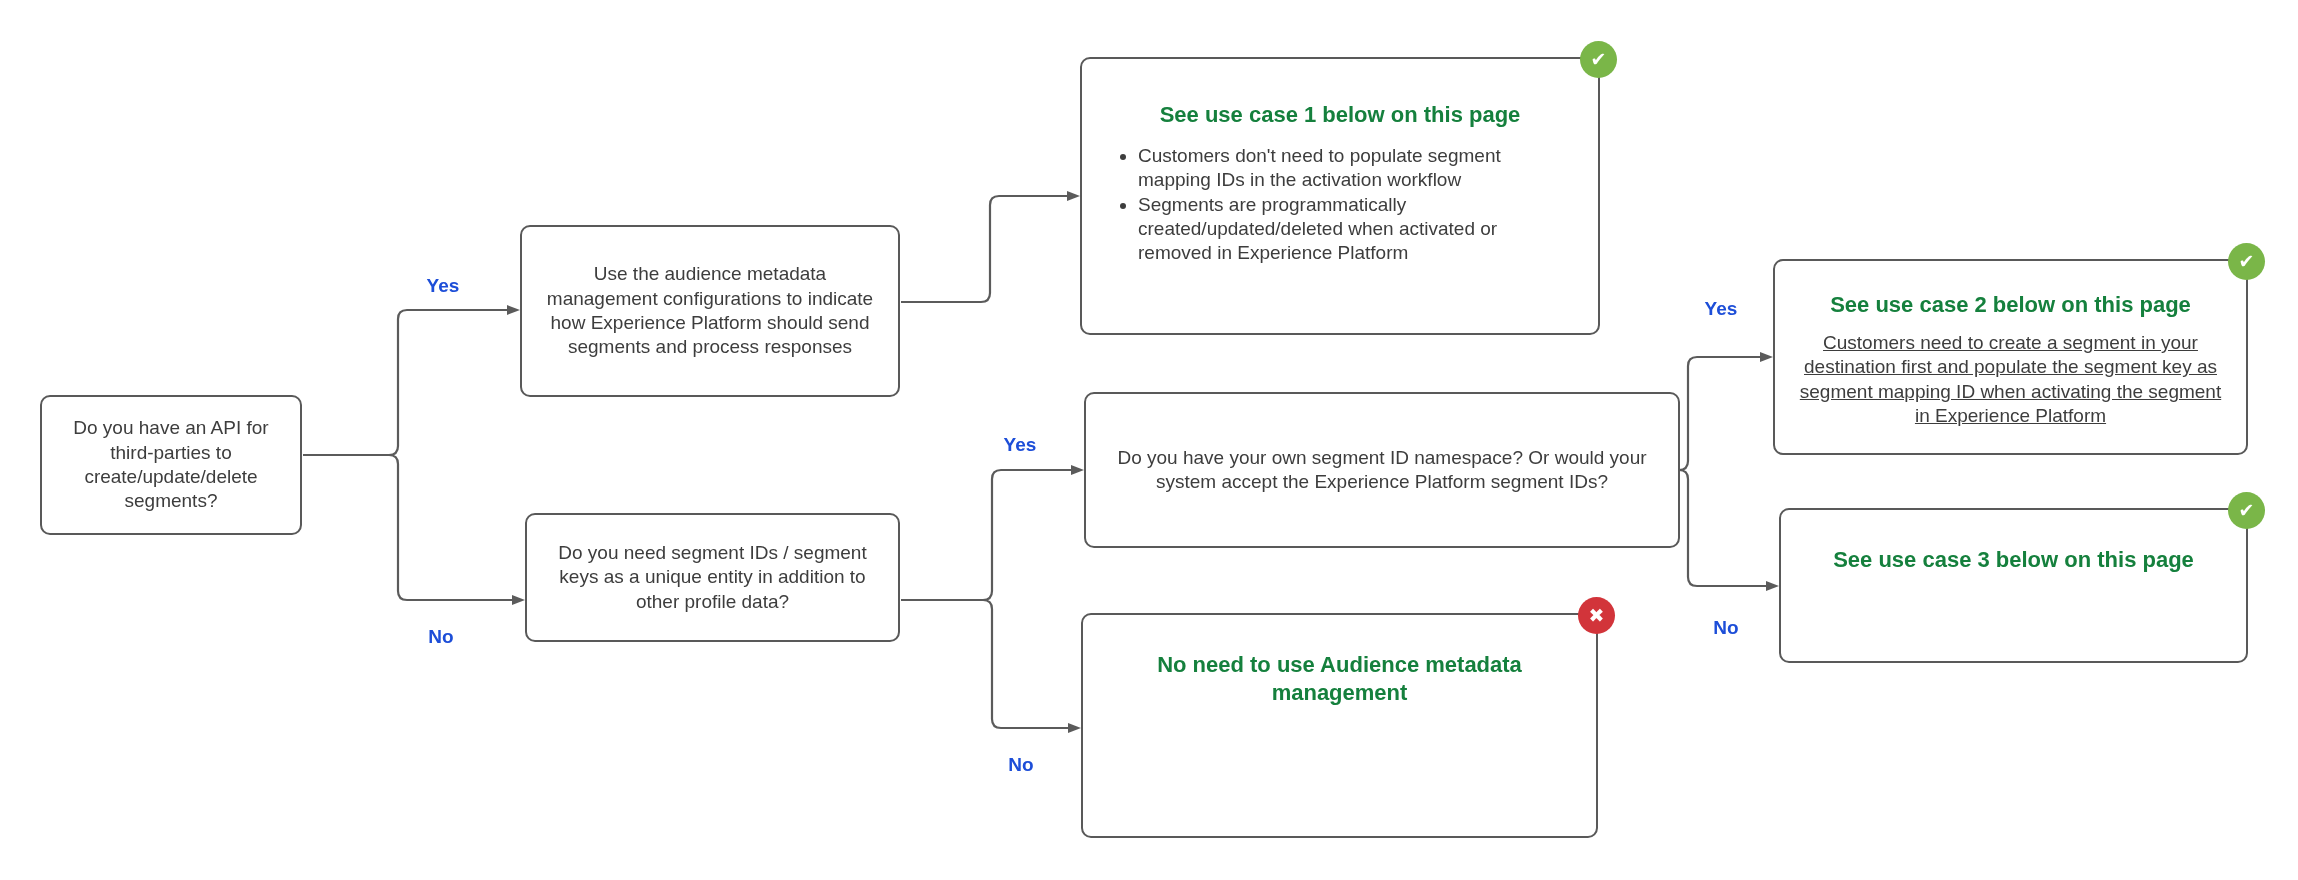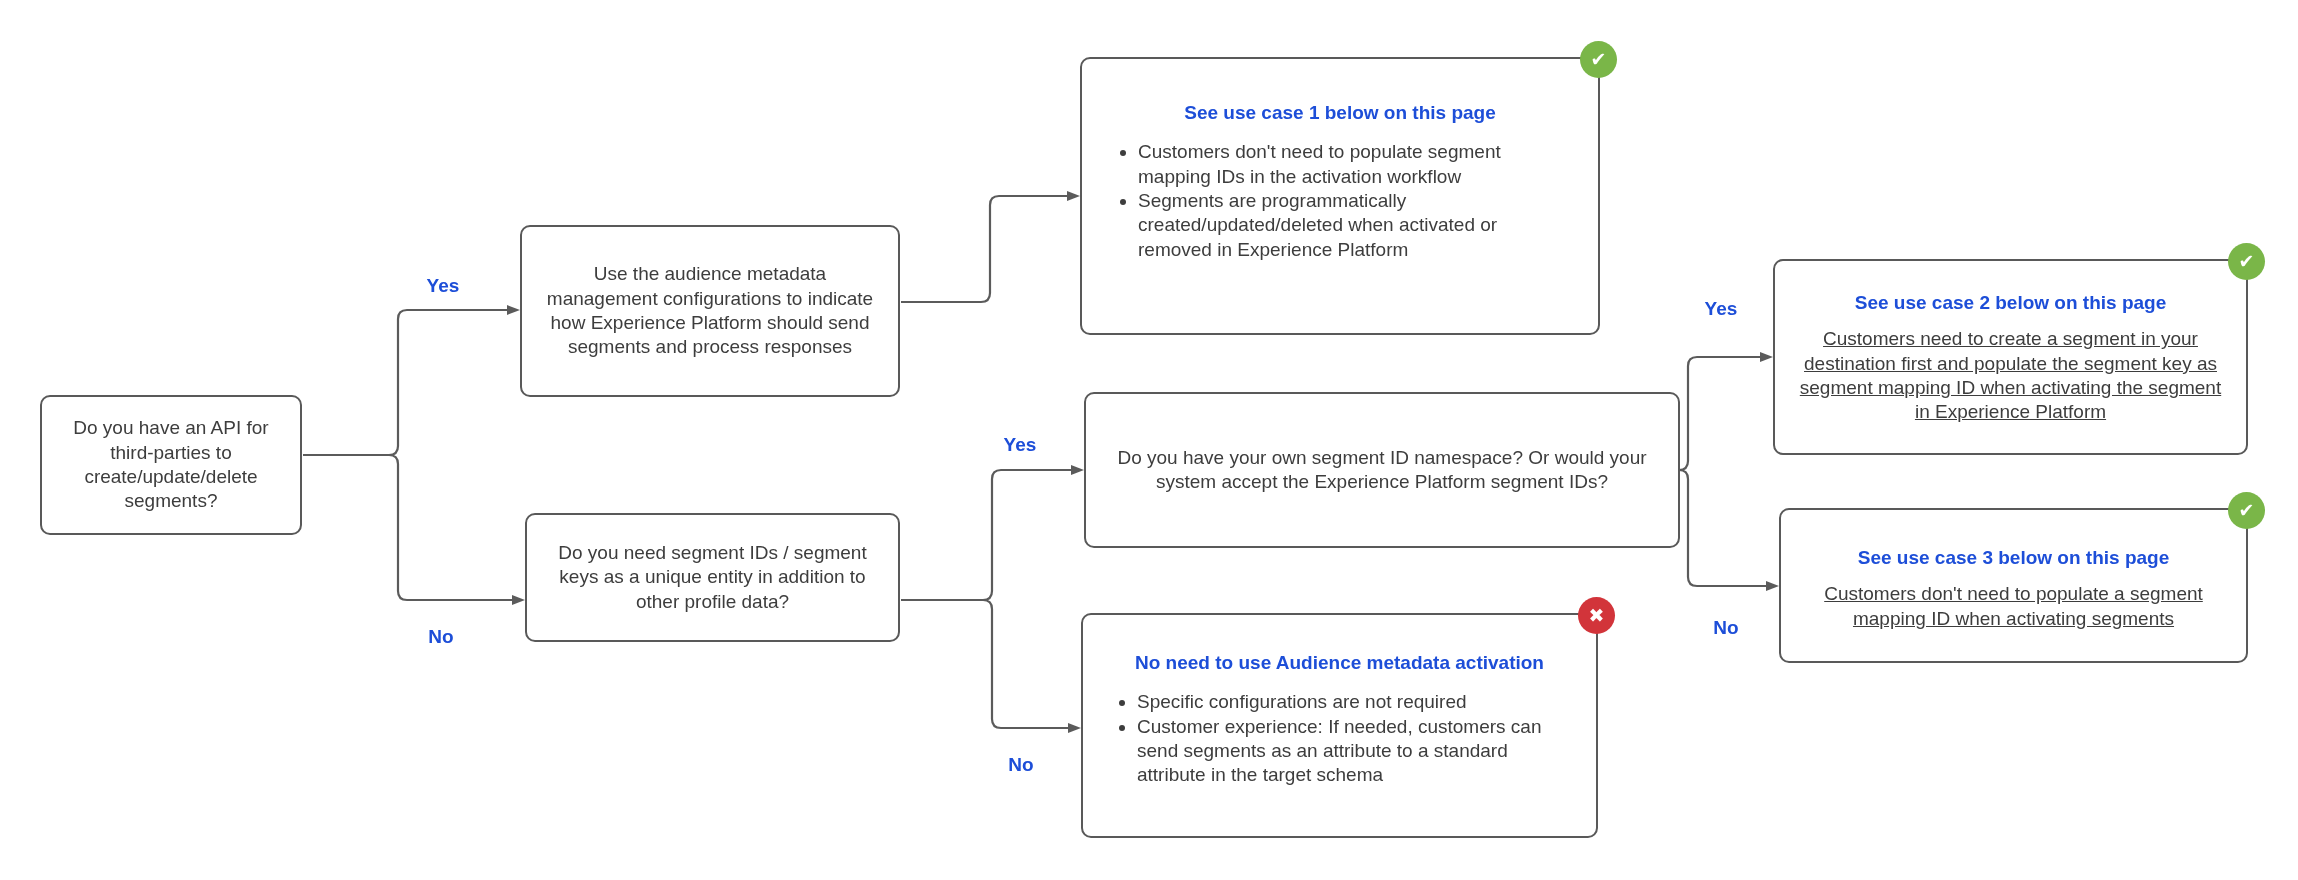--- a/index.html
+++ b/index.html
@@ -25,22 +25,22 @@
   .question{
     display:flex;align-items:center;justify-content:center;
     text-align:center;
     padding:8px 24px;
   }
   .outcome{
     text-align:center;
   }
   .outcome .title{
     font-weight:bold;
-    color:#1d4ed8;
-    font-size:19px;
+    color:#15803d;
+    font-size:22px;
   }
   .outcome .body{
     margin:12px 0 0;
     text-align:center;
     text-decoration:underline;
   }
   .outcome ul{
     margin:15px 0 0;
     padding-left:26px;
     text-align:left;
@@ -132,36 +132,31 @@
     <ul>
       <li>Customers don't need to populate segment mapping IDs in the activation workflow</li>
       <li>Segments are programmatically created/updated/deleted when activated or removed in Experience Platform</li>
     </ul>
   </div>
 
   <div class="node outcome n-nometa">
     <div class="badge badge-error">
       <span>✖</span>
     </div>
-    <div class="title">No need to use Audience metadata activation</div>
-    <ul>
-      <li>Specific configurations are not required</li>
-      <li>Customer experience: If needed, customers can send segments as an attribute to a standard attribute in the target schema</li>
-    </ul>
+    <div class="title">No need to use Audience metadata management</div>
   </div>
 
   <div class="node outcome n-uc2">
     <div class="badge badge-success">
       <span>✔</span>
     </div>
     <div class="title">See use case 2 below on this page</div>
     <div class="body">Customers need to create a segment in your destination first and populate the segment key as segment mapping ID when activating the segment in Experience Platform</div>
   </div>
 
   <div class="node outcome n-uc3">
     <div class="badge badge-success">
       <span>✔</span>
     </div>
     <div class="title">See use case 3 below on this page</div>
-    <div class="body">Customers don't need to populate a segment mapping ID when activating segments</div>
   </div>
 
 </div>
 
 </body></html>

